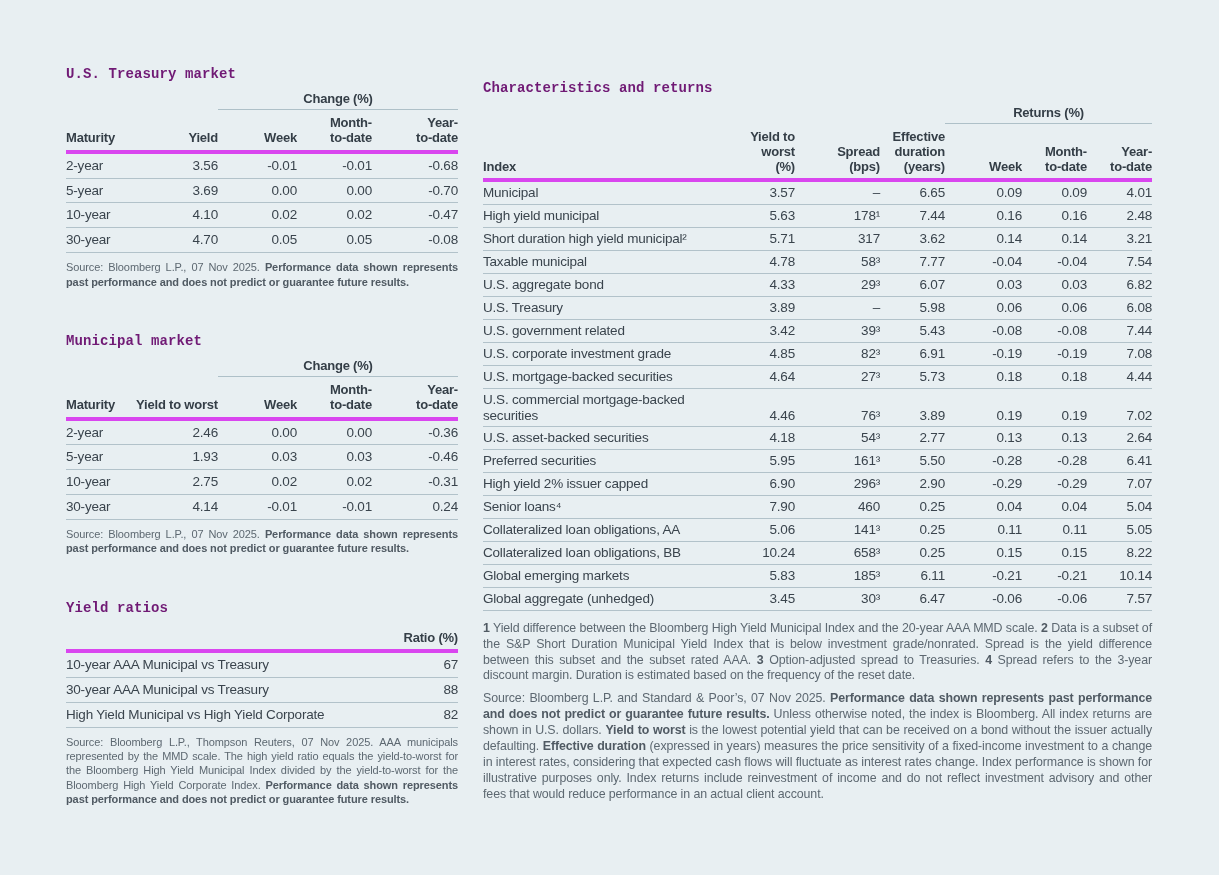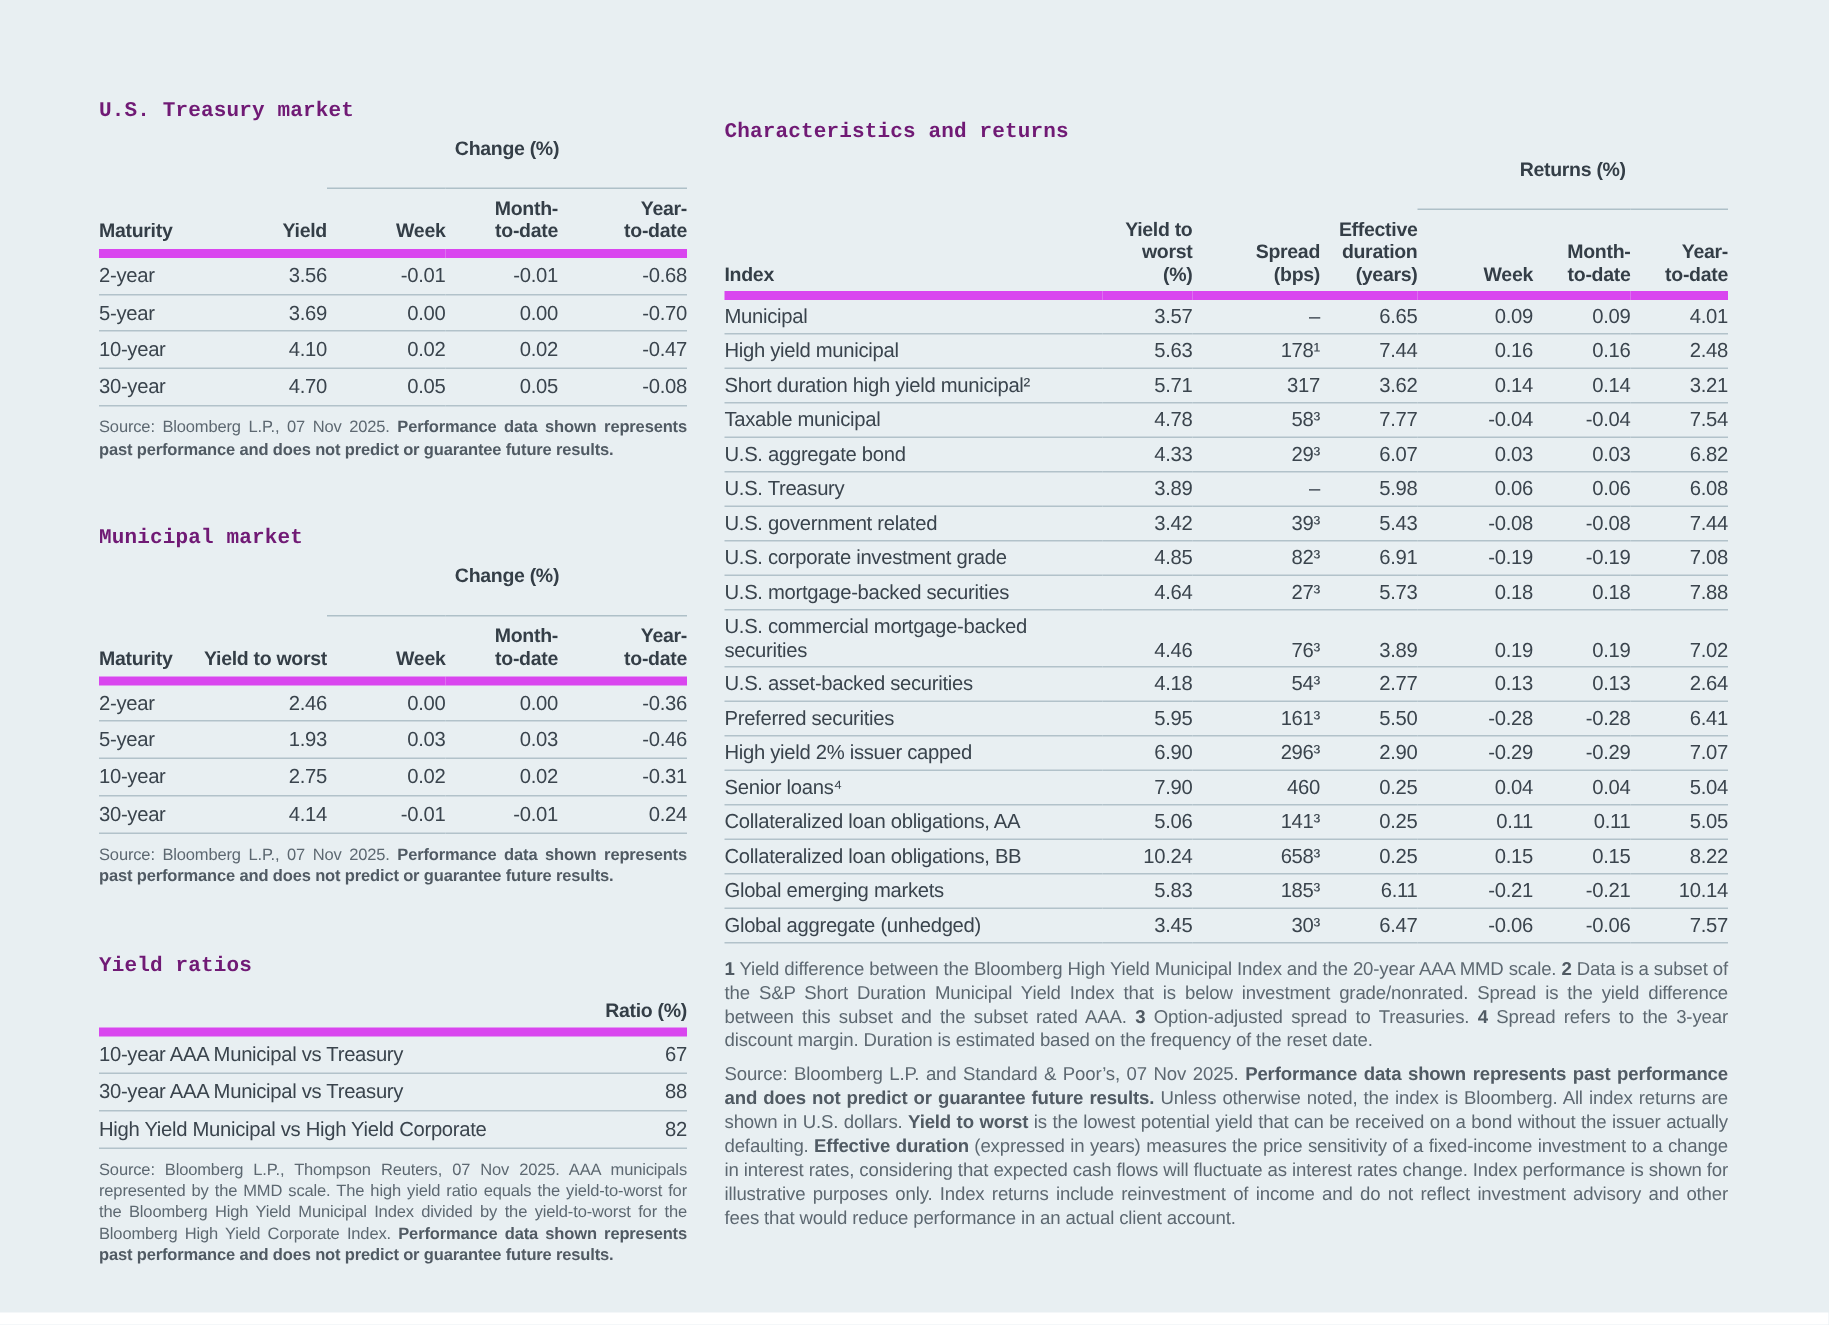--- a/index.html
+++ b/index.html
@@ -39,26 +39,26 @@
   }
   thead th {
     font-weight: bold;
     color: #343e47;
     font-size: 13px;
     line-height: 1.17;
     text-align: right;
     vertical-align: bottom;
     white-space: pre-line;
     padding: 5px 0 4px 0;
-    border-bottom: 6px solid #d946ef;
+    border-bottom: 4px solid #d946ef;
   }
   thead th.hl { text-align: left; }
   thead tr.group-row th {
     border-bottom: 1px solid #aec0c8;
-    padding: 0 0 19px 0;
+    padding: 0 0 3px 0;
   }
   thead tr.group-row th.nb { border-bottom: none; }
   thead tr.group-row th.group { text-align: center; }
 
   tbody td {
     border-bottom: 1px solid #b2c2ca;
     padding: 4px 0;
     text-align: right;
     vertical-align: bottom;
     line-height: 1.18;
@@ -352,21 +352,21 @@
             <td>-0.19</td>
             <td>7.08</td>
           </tr>
           <tr>
             <td>U.S. mortgage-backed securities</td>
             <td>4.64</td>
             <td>27³</td>
             <td>5.73</td>
             <td>0.18</td>
             <td>0.18</td>
-            <td>7.88</td>
+            <td>4.44</td>
           </tr>
           <tr>
             <td>U.S. commercial mortgage-backed securities</td>
             <td>4.46</td>
             <td>76³</td>
             <td>3.89</td>
             <td>0.19</td>
             <td>0.19</td>
             <td>7.02</td>
           </tr>

